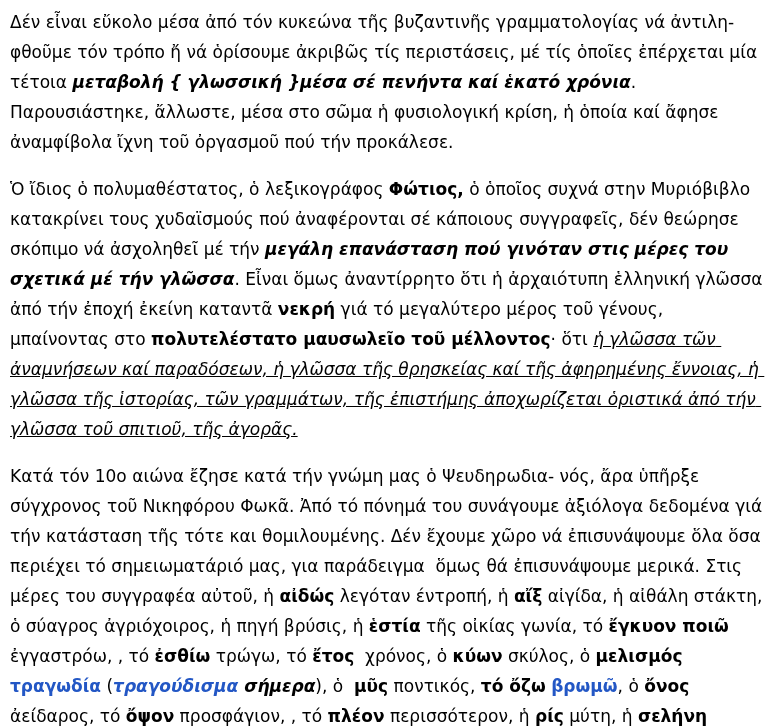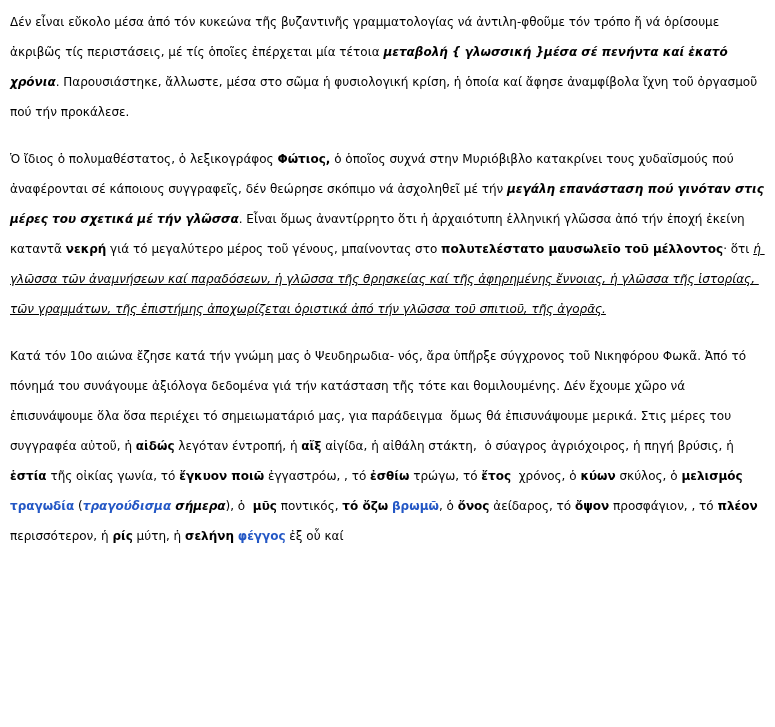--- a/index.html
+++ b/index.html
@@ -15,21 +15,21 @@
     color: #000000;
   }
   .page {
     box-sizing: border-box;
     width: 775px;
     height: 727px;
     padding: 7px 10px 0 10px;
   }
   .para {
     margin: 0 0 17px 0;
-    font-size: 12px;
+    font-size: 17px;
     line-height: 30px;
     letter-spacing: 0px;
     white-space: pre-wrap;
     color: #000000;
   }
   .para span.b { font-weight: 700; }
   .para span.i { font-style: italic; }
   .para span.u { text-decoration: underline; }
 </style>
 </head>

